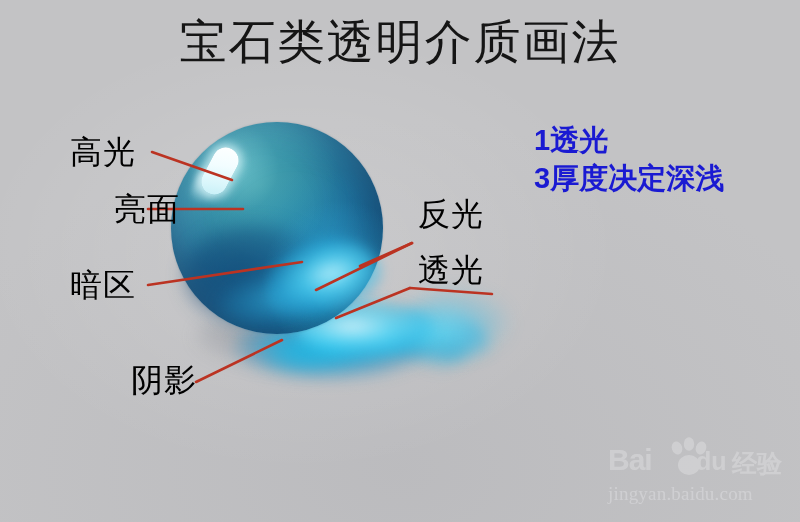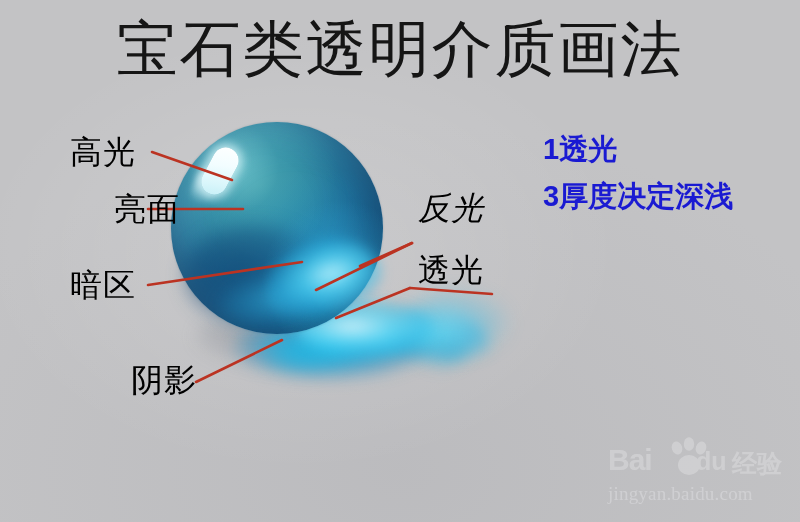--- a/index.html
+++ b/index.html
@@ -29,21 +29,21 @@
   }
 
   
   .title {
     position: absolute;
     left: 0;
     top: 18px;
     width: 800px;
     text-align: center;
     font-family: "Liberation Serif", "DejaVu Serif", serif;
-    font-size: 61px;
+    font-size: 47px;
     line-height: 1.05;
     letter-spacing: 2px;
     color: #151515;
     white-space: nowrap;
   }
 
   
   .art-layer { position: absolute; inset: 0; }
 
   
@@ -207,21 +207,21 @@
     left: 527px;
     top: 118px;
     font-family: "Liberation Sans", "DejaVu Sans", sans-serif;
     font-weight: bold;
     font-size: 29px;
     line-height: 1.06;
     color: #1a1ad2;
     letter-spacing: 0px;
     white-space: nowrap;
   }
-  .notes div { margin: 16px; }
+  .notes div { margin: 7px; }
 
   
   .watermark {
     position: absolute;
     left: 608px;
     top: 441px;
     width: 176px;
     height: 68px;
     opacity: 0.55;
     pointer-events: none;
@@ -302,21 +302,21 @@
   </svg>
 
   <div class="label" style="left:70px;  top:136px;">高光</div>
 
   <div class="label" style="left:70px;  top:193px;margin-left:44px;">亮面</div>
 
   <div class="label" style="left:70px;  top:269px;">暗区</div>
 
   <div class="label" style="left:131px; top:364px;text-align:center;">阴影</div>
 
-  <div class="label" style="left:418px; top:192px;font-style:italic;">反光</div>
+  <div class="label" style="left:418px; top:198px;">反光</div>
 
   <div class="label" style="left:418px; top:254px;">透光</div>
 
   <div class="notes">
     <div>1透光</div>
     <div>3厚度决定深浅</div>
   </div>
 
   <div class="watermark">
     <div class="wm-row">

